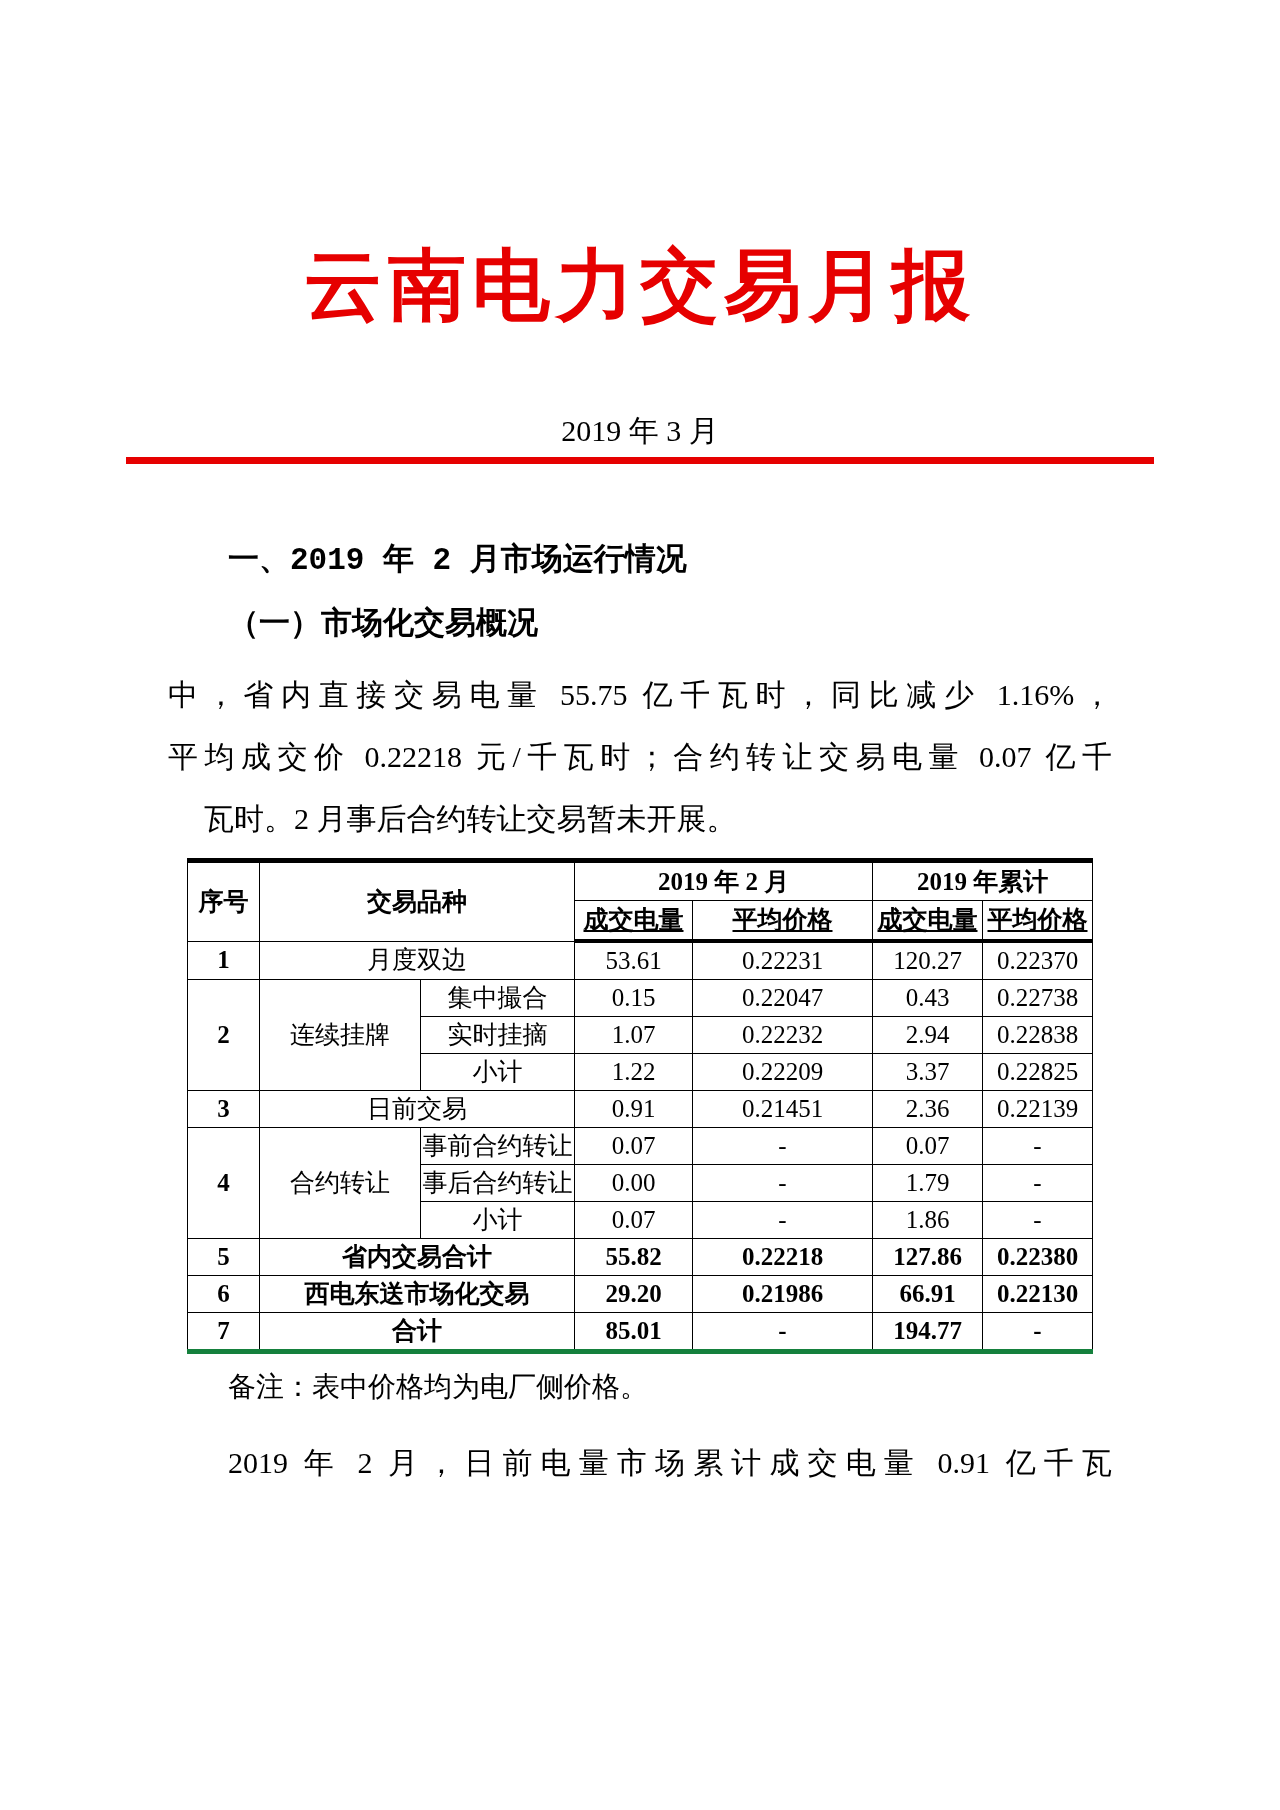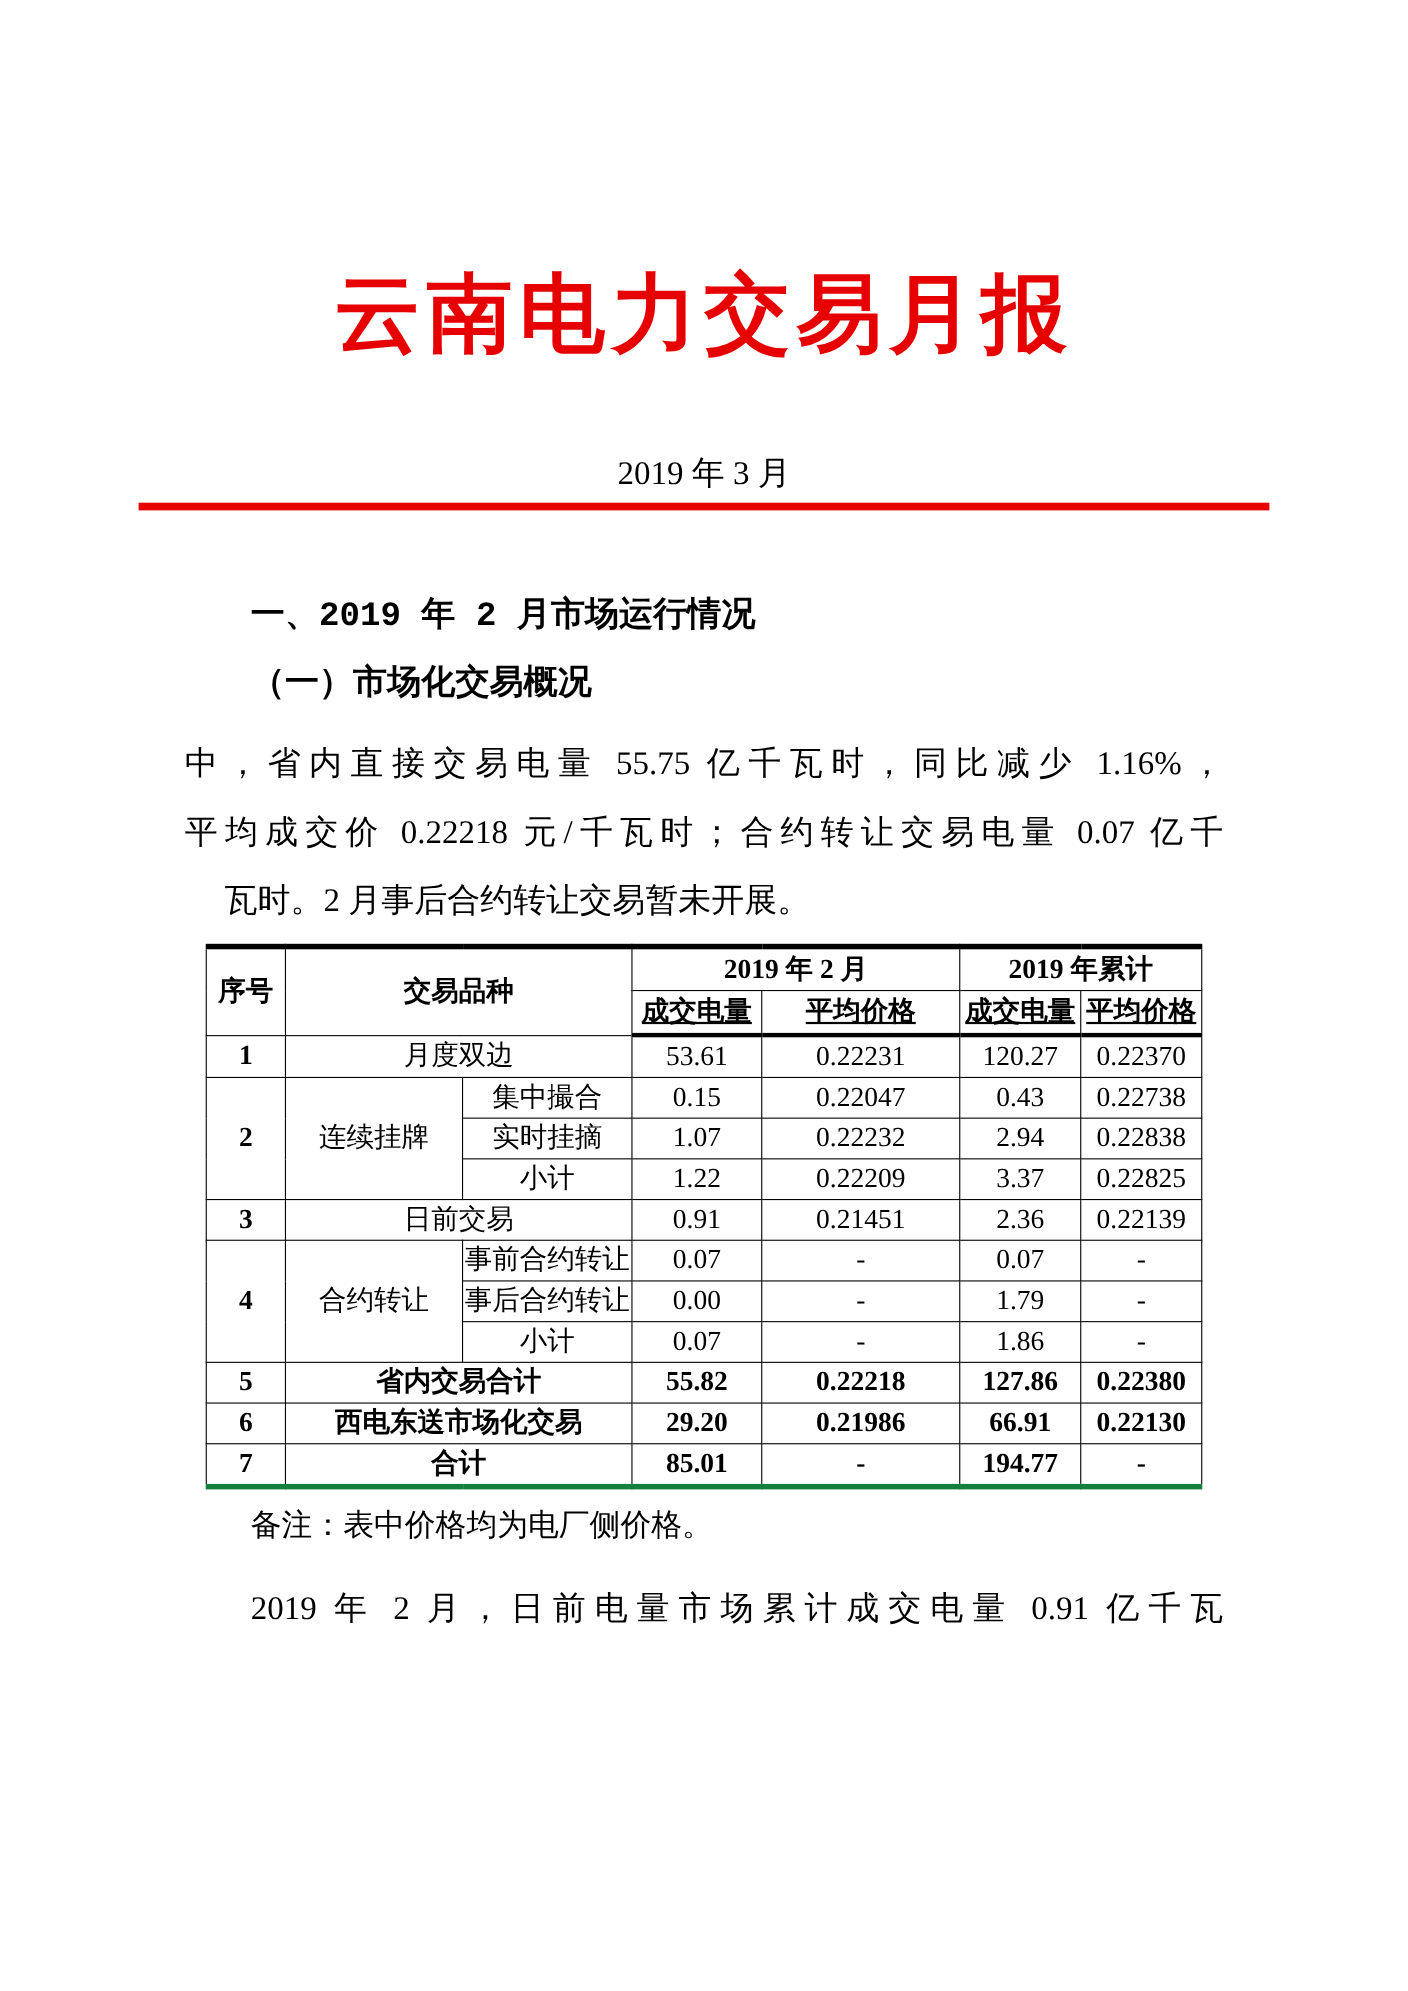--- a/index.html
+++ b/index.html
@@ -42,21 +42,21 @@
     line-height: 42px;
     font-weight: bold;
     font-family: Liberation Mono, monospace;
   }
   .h2 {
     margin-top: 20px;
     padding-left: 60px;
     font-size: 31px;
     line-height: 42px;
     font-weight: bold;
-    font-family: Liberation Mono, monospace;
+    font-family: Liberation Sans, sans-serif;
   }
   .para { margin-top: 20px; font-size: 30px; }
   .para .pline {
     line-height: 62px;
     text-align: justify;
     text-align-last: justify;
   }
   .para .pline.first { text-indent: 2em; }
   .para .pline.last { text-align-last: left; margin-left: 36px; }
   .tbl-caption {

